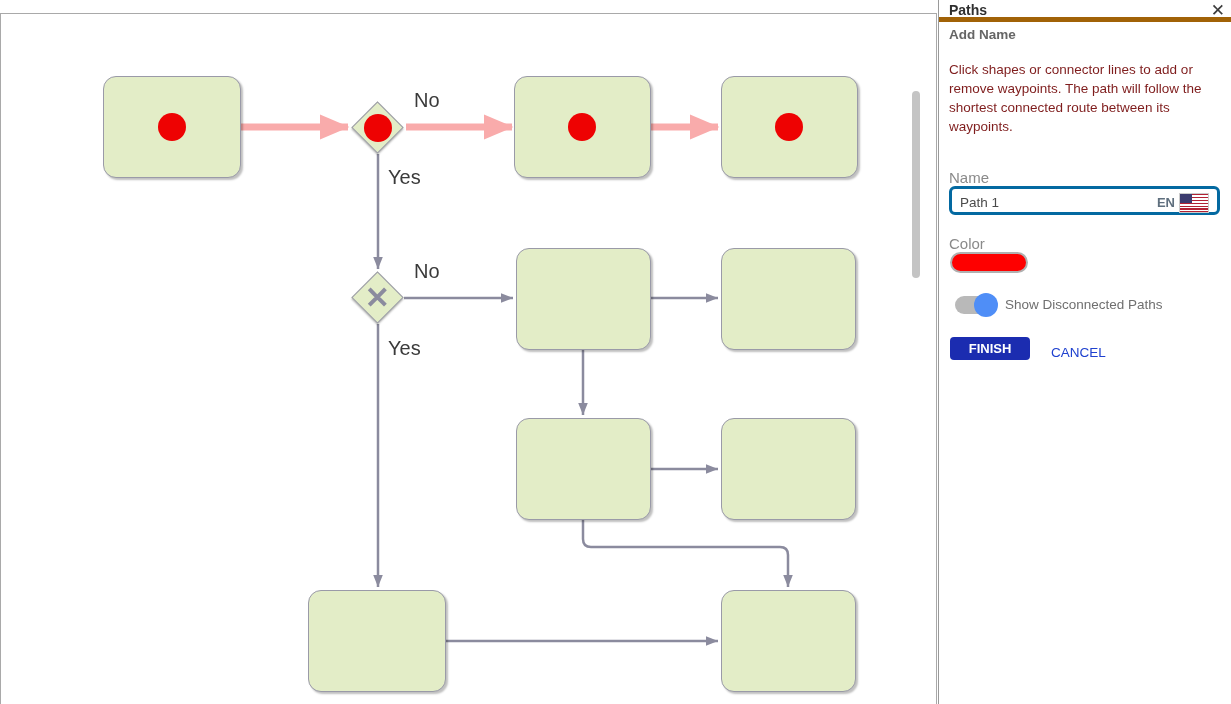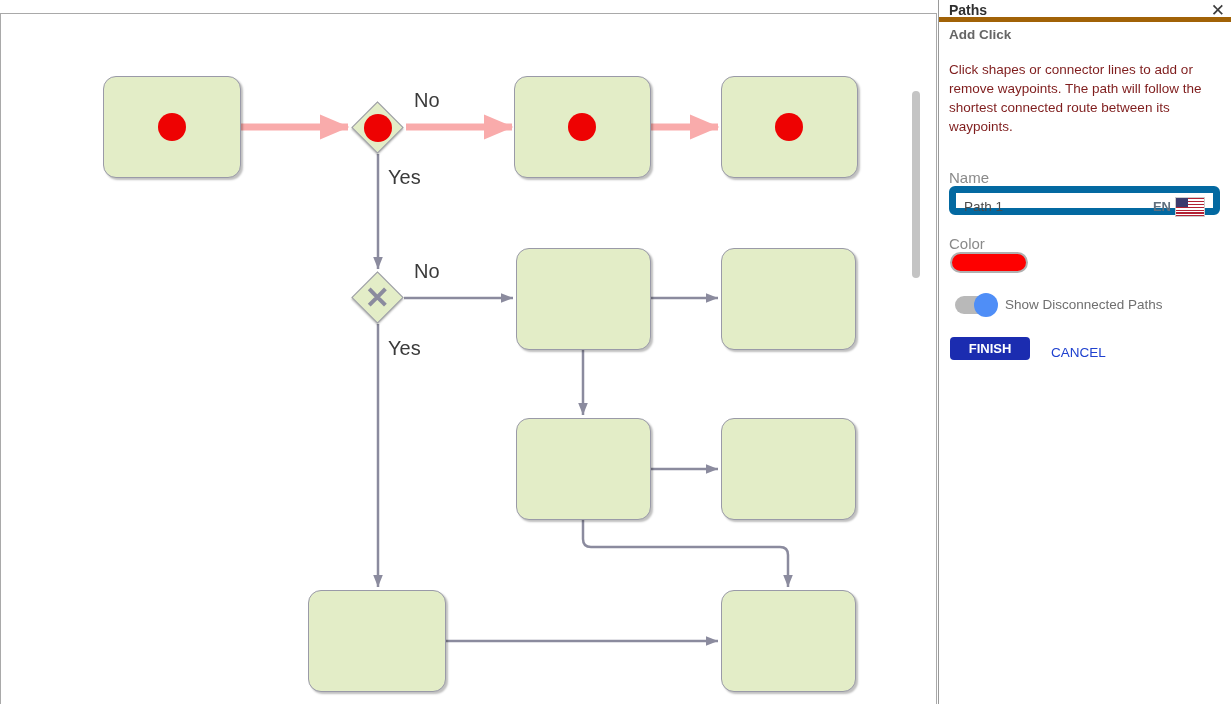--- a/index.html
+++ b/index.html
@@ -37,21 +37,21 @@
                  font-weight:bold; color:#2f2f2f; }
   .close-btn { position:absolute; right:6px; top:0px; font-size:17px;
                color:#3c3c3c; cursor:pointer; line-height:22px; }
   .section-title { position:absolute; left:10px; top:27px; font-size:13.5px;
                    font-weight:bold; color:#666; }
   .panel-desc { position:absolute; left:10px; top:60px; width:270px;
                 font-size:13.5px; line-height:19px; color:#7f1d1d; }
   .field-label { position:absolute; left:10px; font-size:15px; color:#8a8a8a; }
   .lbl-name { top:169px; }
   .name-wrap { position:absolute; left:10px; top:186px; width:271px; height:29px;
-               border:7px solid #0369a1; border-radius:6px; background:#fff;padding-left:28px; }
+               border:3px solid #0369a1; border-radius:6px; background:#fff;padding-left:28px; }
   .name-wrap input { position:absolute; left:8px; top:0; width:170px; height:27px;
                border:none; outline:none; font-size:13.5px; color:#4a4a4a;
                font-family:"Liberation Sans", sans-serif; background:transparent; }
   .lang-code { position:absolute; right:42px; top:6px; font-size:13px;
                font-weight:bold; color:#5f6f7e; }
   .flag { position:absolute; right:9px; top:5px; width:28px; height:18px;
           background:repeating-linear-gradient(#b22234 0 1.45px, #fff 1.45px 2.9px);
           outline:1px solid #ccc; }
   .flag .canton { position:absolute; left:0; top:0; width:12px; height:9px;
           background:#3c3b6e; }
@@ -132,21 +132,21 @@
 
     <div class="vscroll"></div>
   </div>
 
   <div class="panel">
     <div class="panel-header">
       <span class="panel-title">Paths</span>
       <span class="close-btn">✕</span>
     </div>
 
-    <div class="section-title">Add Click</div>
+    <div class="section-title">Add Name</div>
 
     <div class="panel-desc">Click shapes or connector lines to add or remove waypoints. The path will follow the shortest connected route between its waypoints.</div>
 
     <div class="field-label lbl-name">Name</div>
     <div class="name-wrap">
       <input type="text" value="Path 1" style="">
       <span class="lang-code">EN</span>
       <span class="flag">
         <span class="canton"></span>
       </span>

